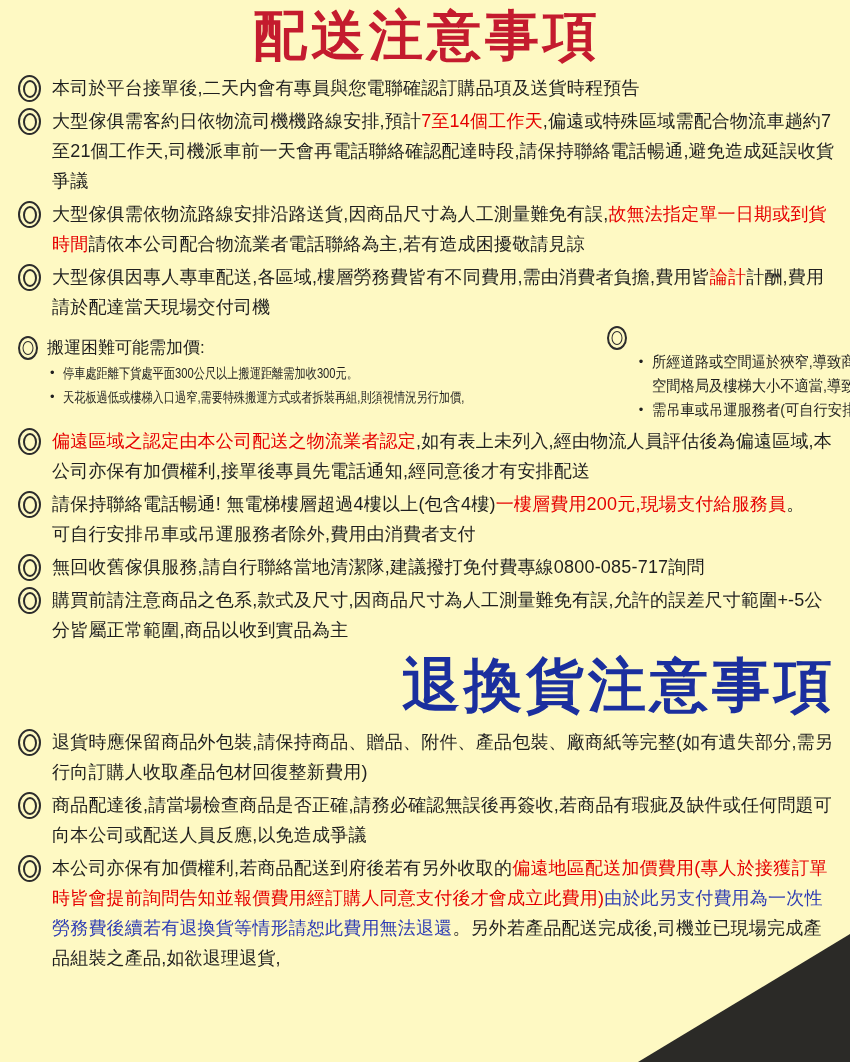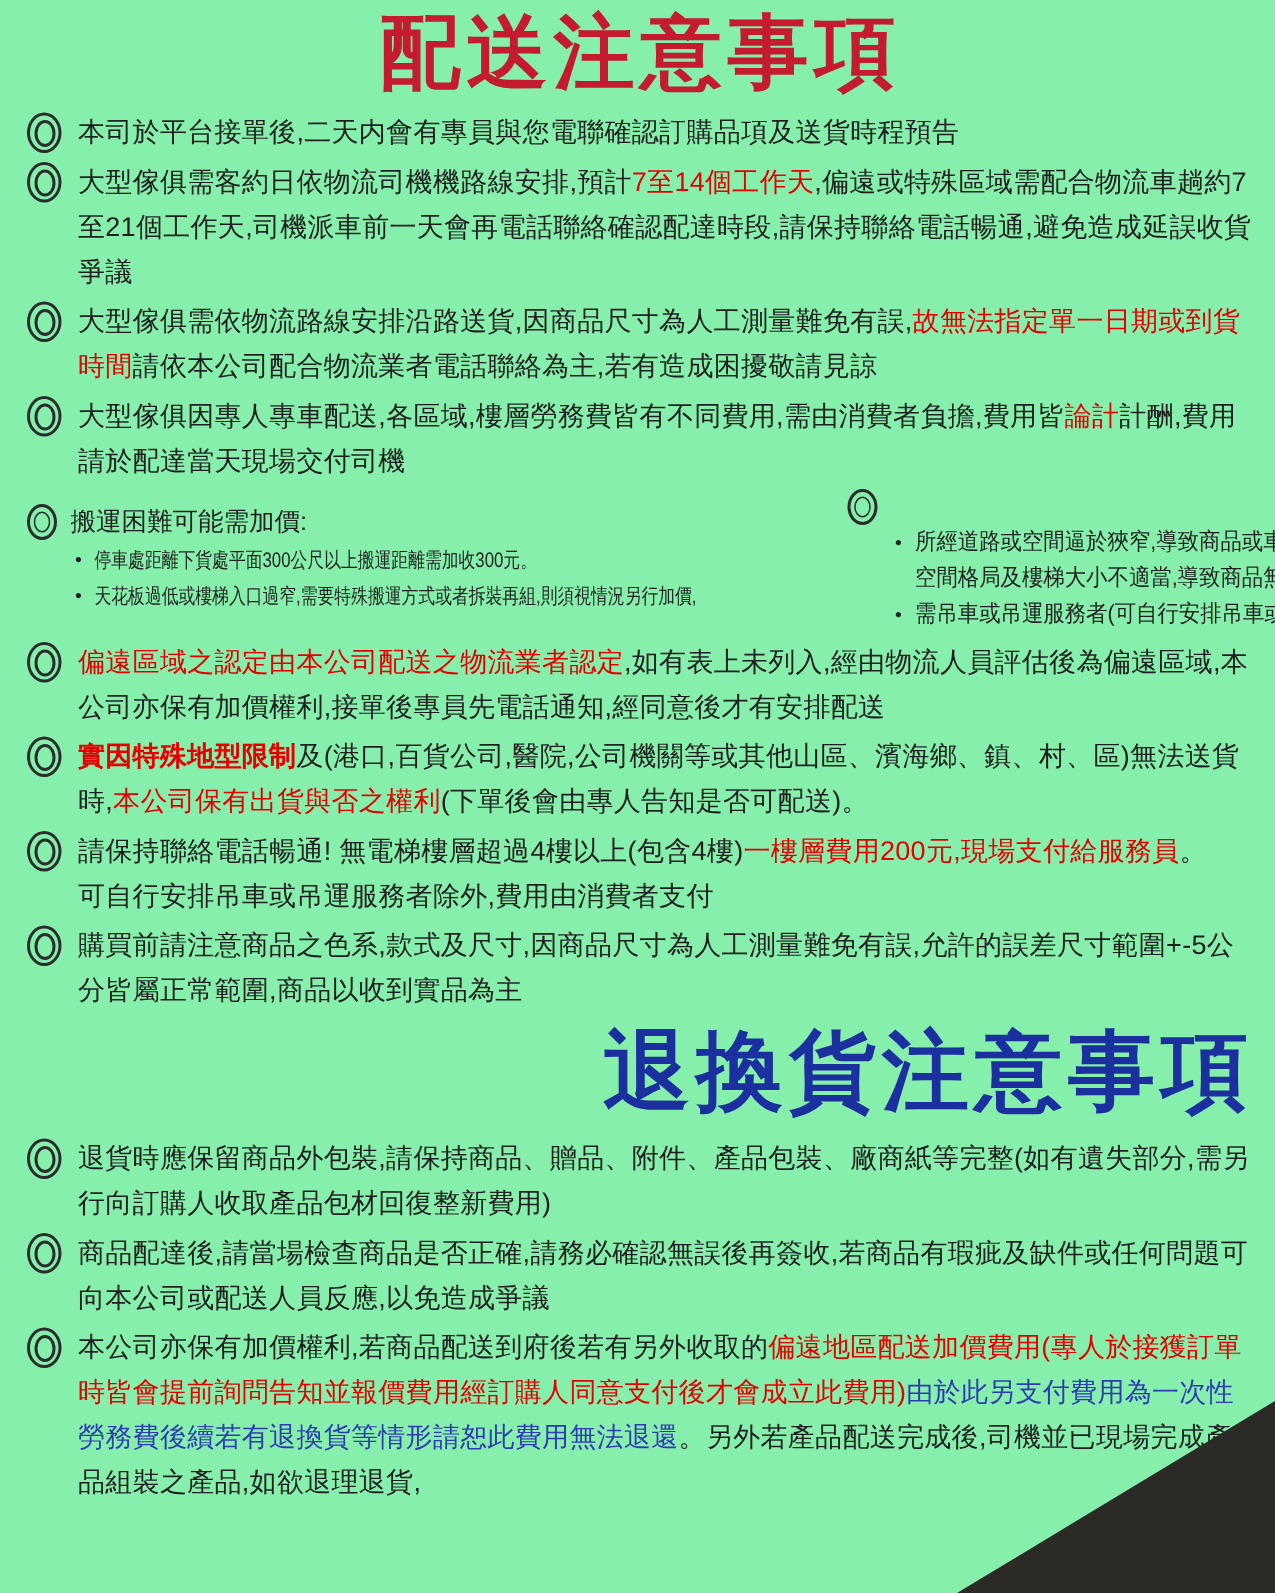--- a/index.html
+++ b/index.html
@@ -1,20 +1,20 @@
 <!DOCTYPE html>
 <html><head>
 <meta charset="utf-8">
 <style>
   html,body{margin:0;padding:0;background:#e3e3df;}
   .page{
     position:relative;
     width:850px;height:1062px;
     margin:0 auto;
-    background:#86efac;
+    background:#fef9c3;
     overflow:hidden;
     box-sizing:border-box;
     padding:4px 14px 0 18px;
     font-family:"Liberation Sans","DejaVu Sans",sans-serif;
     color:#1f1f1f;
   }
   .title{
     text-align:center;
     font-weight:700;
     margin:2px 0 8px 0;
@@ -41,21 +41,21 @@
     width:10px;height:14px;
     border:2px solid #2c2c2c;border-radius:50%;
   }
   .txt{margin:0;font-size:18px;line-height:30px;letter-spacing:0.2px;}
   .c-k{color:#1f1f1f;margin-top:48px;}
   .c-r{color:#e60000;}
   .c-rb{color:#e60000;font-weight:700;}
   .c-b{color:#2e3cb4;}
 
   
-  .cols{display:flex;align-items:flex-start;margin:2px 0 4px 0;}
+  .cols{display:flex;align-items:flex-start;margin:2px 0 4px 0;gap:42px;}
   .col{box-sizing:border-box;}
   .col.left{flex:0 0 47%;padding-top:10px;}
   .col.right{flex:1 1 auto;}
   .cols .item{margin-bottom:0;}
   .cols .ring{width:20px;height:24px;border-width:2px;margin:1px 9px 0 0;}
   .cols .ring::after{width:9px;height:12px;border-width:1.7px;}
   .head-txt{font-size:17px;line-height:26px;letter-spacing:0;}
   .subs{padding-left:32px;}
   .sub{display:flex;align-items:flex-start;line-height:24px;}
   .dot{flex:0 0 13px;font-size:13px;line-height:24px;color:#1f1f1f;}
@@ -141,25 +141,25 @@
             </div>
           </div>
         </div>
       </div>
       <div class="item">
         <span class="ring"></span>
         <p class="txt"><span class="c-r">偏遠區域之認定由本公司配送之物流業者認定</span><span class="c-k">,如有表上未列入,經由物流人員評估後為偏遠區域,本公司亦保有加價權利,接單後專員先電話通知,經同意後才有安排配送</span></p>
       </div>
       <div class="item">
         <span class="ring"></span>
-        <p class="txt"><span class="c-rb">實因特殊地型限制</span><span class="c-k">及(港口,百貨公司,醫院,公司機關等或其他山區、濱海鄉、鎮、村、區)無法送貨時,</span><span class="c-r">本公司保有出貨與否之權利</span><span class="c-k">(下單後會由專人告知是否可配送)。</span></p>
+        <p class="txt"><span class="c-k">請保持聯絡電話暢通! 無電梯樓層超過4樓以上(包含4樓)</span><span class="c-r">一樓層費用200元,現場支付給服務員</span><span class="c-k">。</span><br><span class="c-k">可自行安排吊車或吊運服務者除外,費用由消費者支付</span></p>
       </div>
       <div class="item">
         <span class="ring"></span>
-        <p class="txt"><span class="c-k">請保持聯絡電話暢通! 無電梯樓層超過4樓以上(包含4樓)</span><span class="c-r">一樓層費用200元,現場支付給服務員</span><span class="c-k">。</span><br><span class="c-k">可自行安排吊車或吊運服務者除外,費用由消費者支付</span></p>
+        <p class="txt"><span class="c-k">無回收舊傢俱服務,請自行聯絡當地清潔隊,建議撥打免付費專線0800-085-717詢問</span></p>
       </div>
       <div class="item">
         <span class="ring"></span>
         <p class="txt"><span class="c-k">購買前請注意商品之色系,款式及尺寸,因商品尺寸為人工測量難免有誤,允許的誤差尺寸範圍+-5公分皆屬正常範圍,商品以收到實品為主</span></p>
       </div>
     </div>
 
   <h1 class="title blue">退換貨注意事項</h1>
   <div class="list">
       <div class="item">

